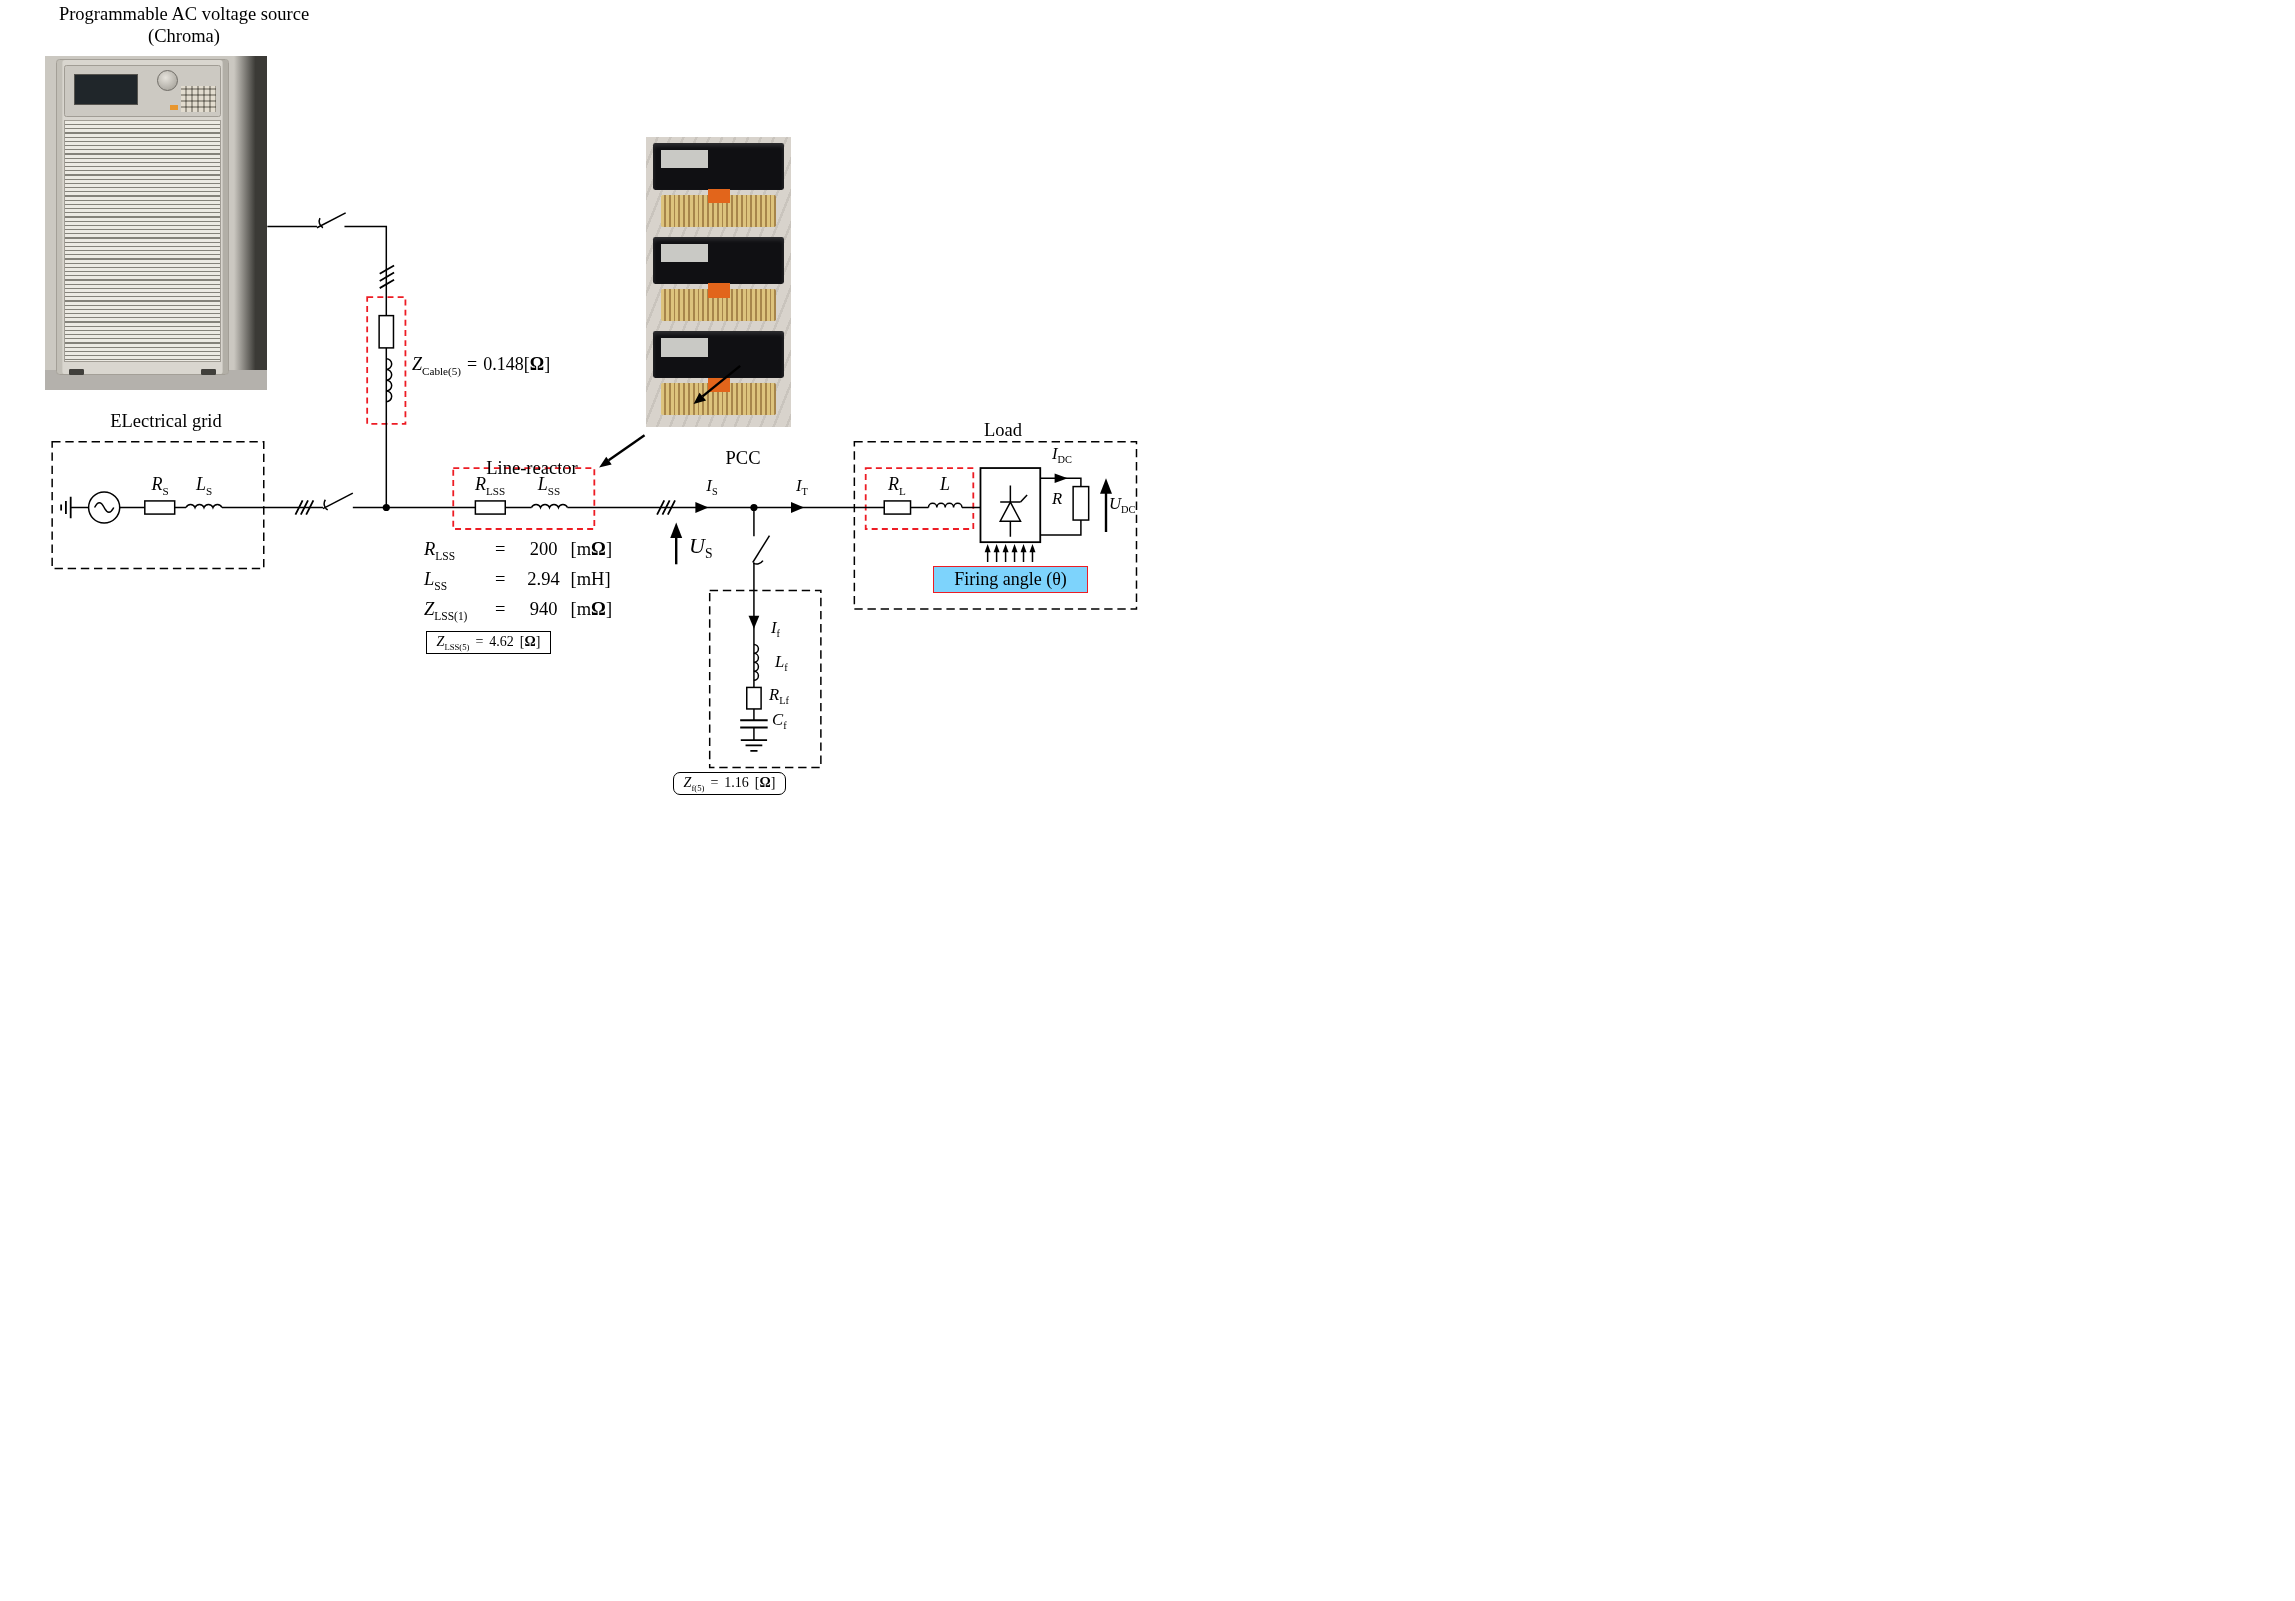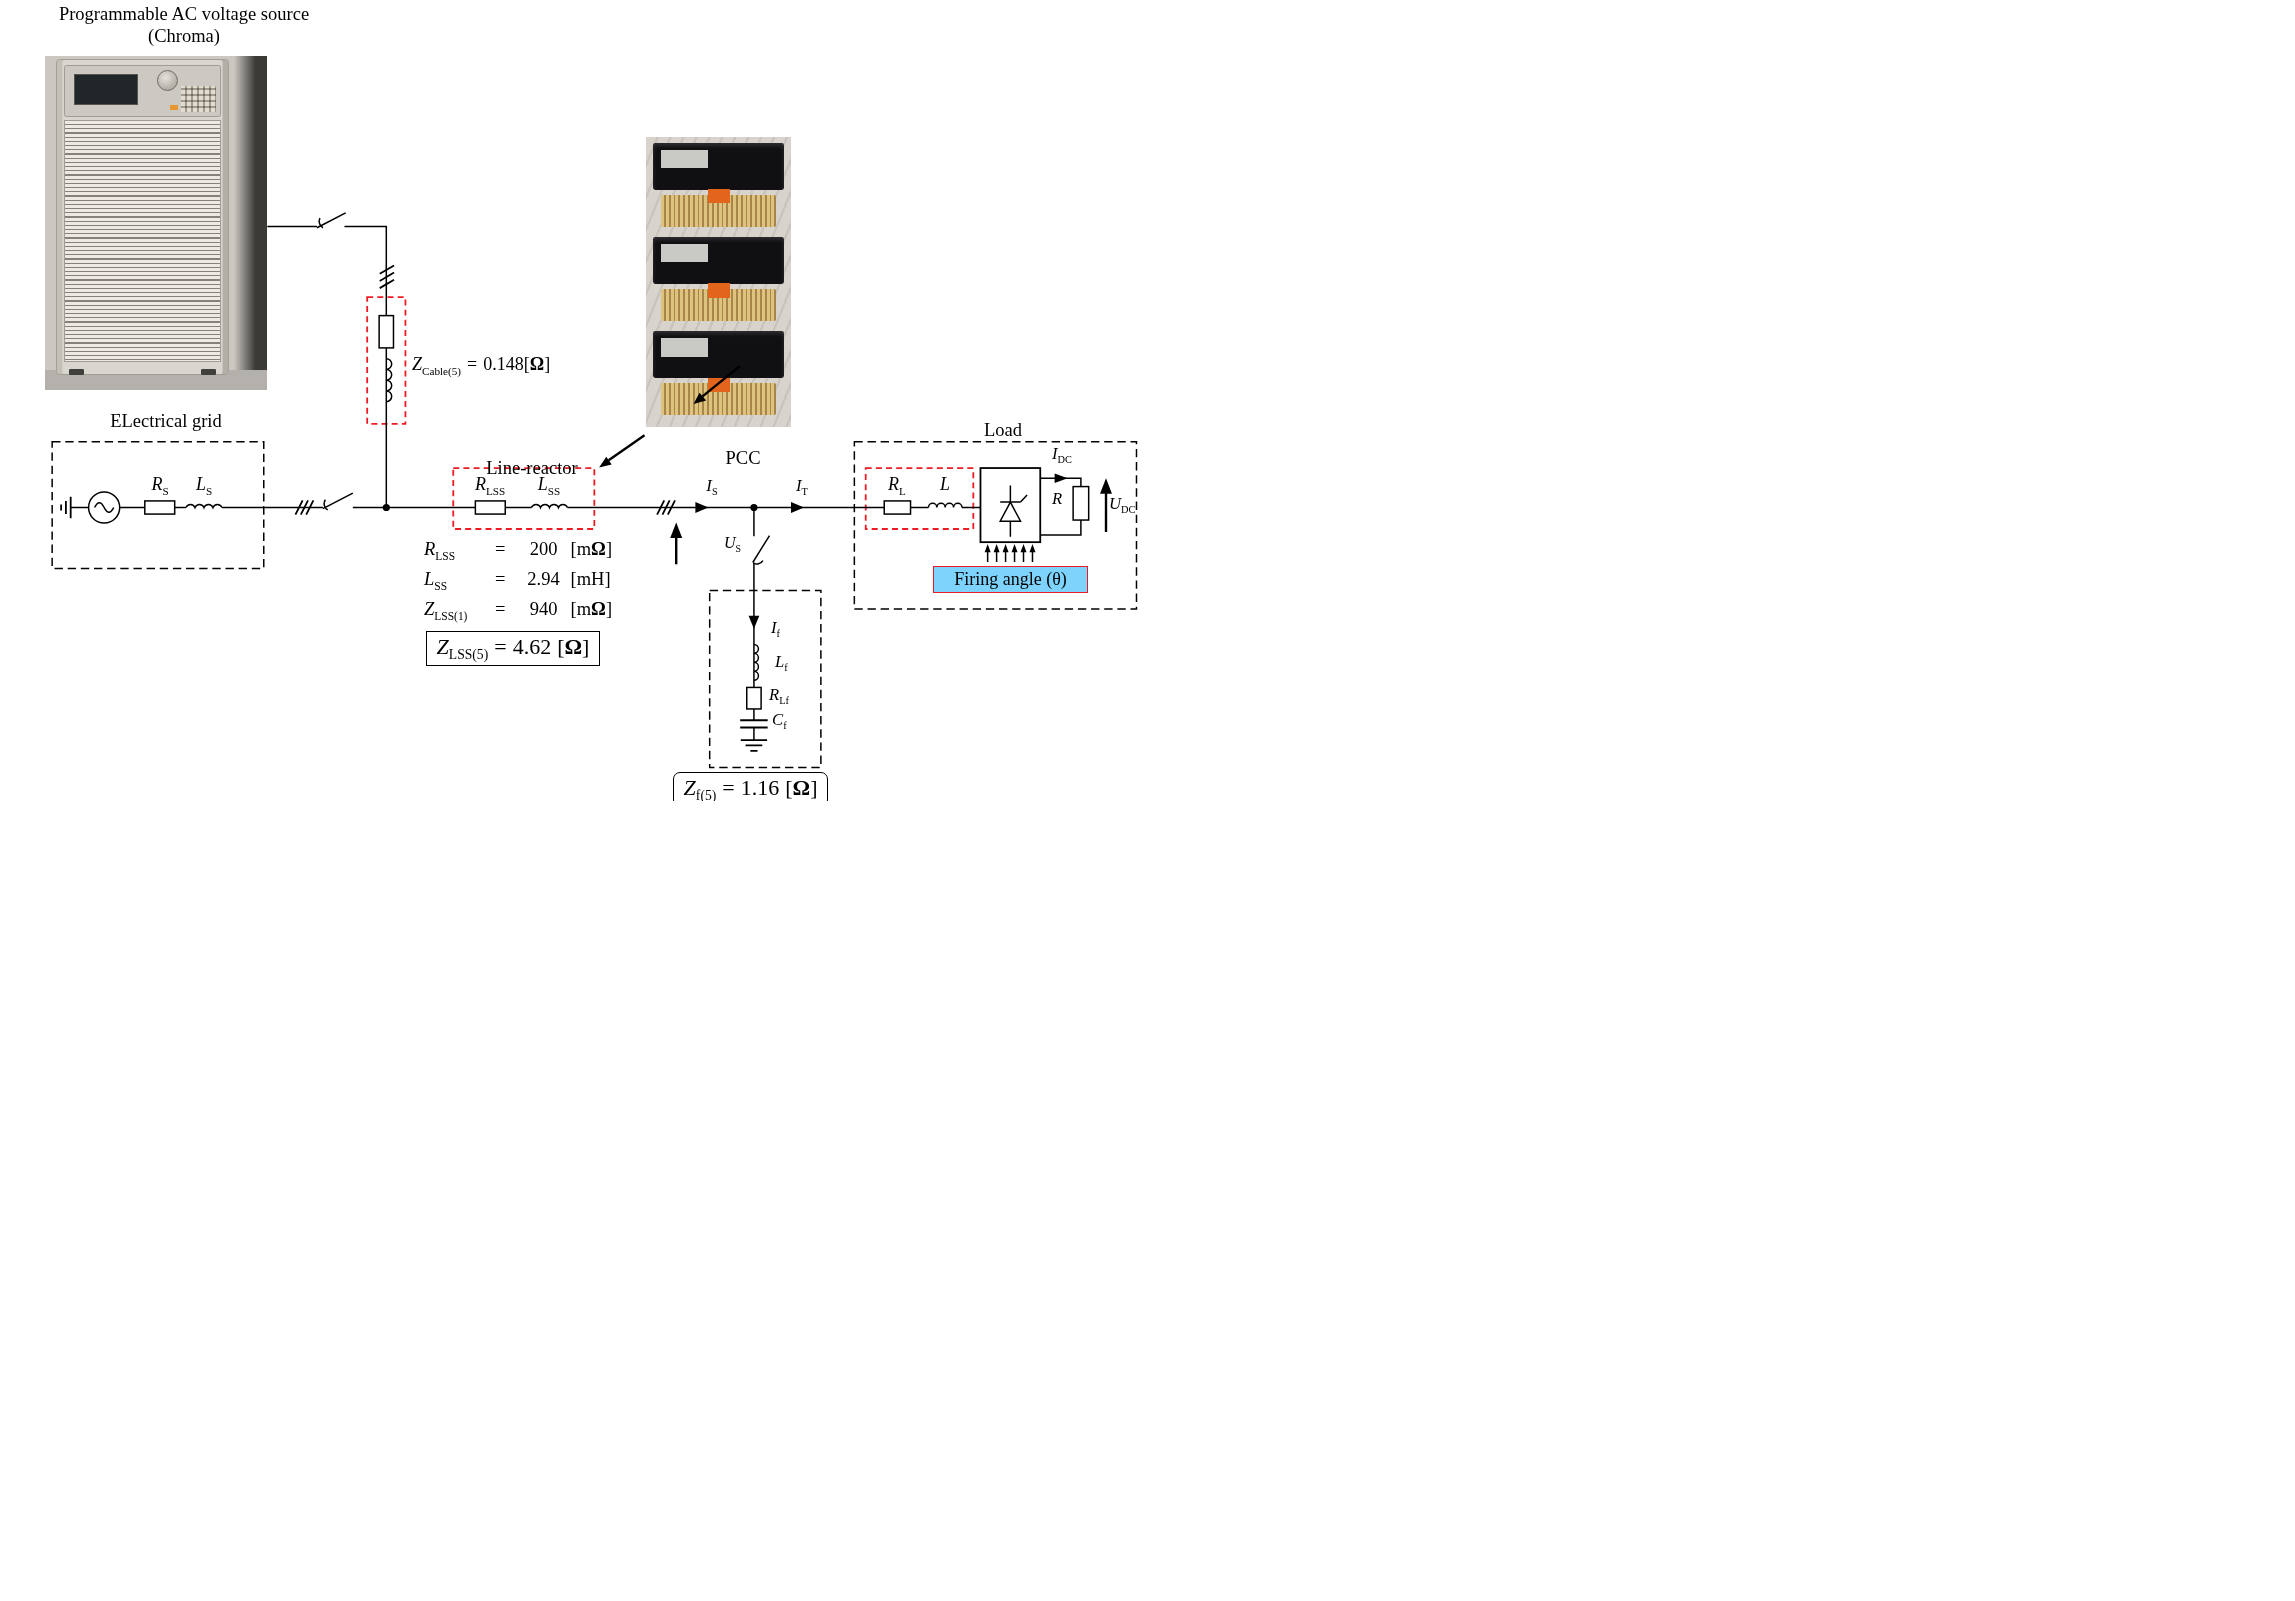--- a/index.html
+++ b/index.html
@@ -13,21 +13,21 @@
   i { font-style:italic; }
   sub { font-size:0.62em; font-style:normal; }
   .om { font-weight:700; font-style:normal; }
   .sp { display:inline-block; width:6px; }
 
   
   .ptable { position:absolute; left:424px; top:539px; }
   .prow { display:grid; grid-template-columns:71px 21.5px 54px auto; align-items:baseline;
           height:30px; font-size:18.5px; }
   .prow .val { text-align:center; }
-  .eqbox { position:absolute; border:1.8px solid #000; padding:1.8px 9.6px; font-size:22px; background:#fff; }
+  .eqbox { position:absolute; border:1.8px solid #000; padding:1.8px 9.6px; font-size:14px; background:#fff; }
   .firebox { position:absolute; left:933px; top:566px; width:153px; border:1.8px solid #ed1c24;
              padding:1.8px 0; text-align:center; font-size:18px; background:#7dd3fc; }
 
   
   .photo { position:absolute; overflow:hidden; }
 
   .chroma { left:45px; top:56px; width:222px; height:334px; background:#cbc8c1; }
   .ch-dark { position:absolute; right:0; top:0; width:15%; height:100%;
              background:linear-gradient(90deg, rgba(50,49,45,0), #3b3a36 65%); }
   .ch-floor { position:absolute; bottom:0; left:0; width:100%; height:6%; background:#b4b1ac; }
@@ -255,21 +255,21 @@
       <span class="val">940</span>
       <span><span>[m</span><span class="om">Ω</span><span>]</span></span>
     </div>
   </div>
 
   <div class="eqbox" style="left:426px; top:631px;"><i>Z</i><sub>LSS(5)</sub><span class="sp"></span><span>=</span><span class="sp"></span><span>4.62</span><span class="sp"></span><span><span>[</span><span class="om">Ω</span><span>]</span></span></div>
 
   <div class="lbl c title" style="left:735px; top:448px;">PCC</div>
   <div class="lbl c" style="left:712px; top:477px; font-size:16.7px;"><i>I</i><sub>S</sub></div>
   <div class="lbl c" style="left:802px; top:477px; font-size:16.7px;"><i>I</i><sub>T</sub></div>
-  <div class="lbl" style="left:724px; top:534px; font-size:16px;"><i>U</i><sub>S</sub></div>
+  <div class="lbl" style="left:689px; top:534px; font-size:22px;"><i>U</i><sub>S</sub></div>
 
   <div class="lbl" style="left:771px; top:619px; font-size:16.7px;"><i>I</i><sub>f</sub></div>
   <div class="lbl" style="left:775px; top:653px; font-size:16.7px;"><i>L</i><sub>f</sub></div>
   <div class="lbl" style="left:769px; top:686px; font-size:16.7px;"><i>R</i><sub>Lf</sub></div>
   <div class="lbl" style="left:772px; top:711px; font-size:16.7px;"><i>C</i><sub>f</sub></div>
 
   <div class="eqbox" style="left:673px; top:772px;border-radius:7px;"><i>Z</i><sub>f(5)</sub><span class="sp"></span><span>=</span><span class="sp"></span><span>1.16</span><span class="sp"></span><span><span>[</span><span class="om">Ω</span><span>]</span></span></div>
 
   <div class="lbl c title" style="left:995px; top:420px;">Load</div>
   <div class="lbl c" style="left:897px; top:475px;"><i>R</i><sub>L</sub></div>

